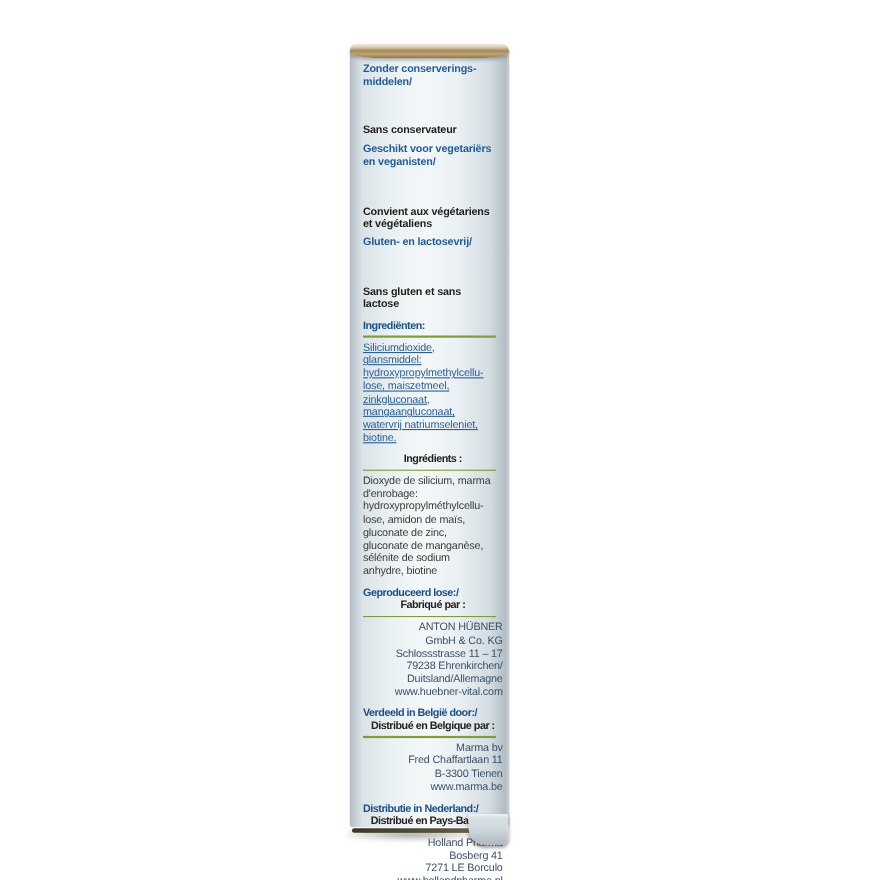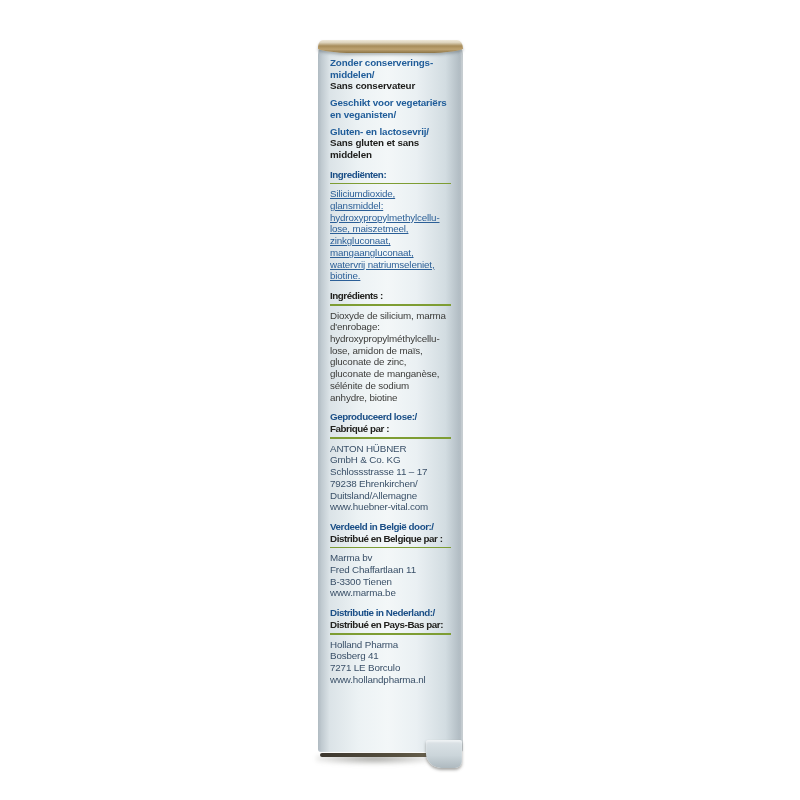--- a/index.html
+++ b/index.html
@@ -42,52 +42,54 @@
     box-shadow:0 2px 3px rgba(60,60,55,.45), inset 0 2px 2px rgba(255,255,255,.5);
   }
   
   .content {
     position:absolute; left:12px; top:17px; width:127px;
     font-size:9.8px; line-height:11.7px; letter-spacing:-0.15px;
   }
   .ml { white-space:pre-line; }
   .claim { margin-bottom:5px; }
   .claim-nl { color:#1f5c99; font-weight:bold; }
-  .claim-fr { color:#1d1d1b; font-weight:bold; }
+  .claim-fr { color:#1d1d1b; font-weight:bold;margin-top:33px; }
   .sec { margin-top:8px; }
   .hdr { font-weight:bold; letter-spacing:-0.45px; }
   .hdr-nl { color:#1b4f87; }
-  .hdr-fr { color:#22221f; }
+  .hdr-fr { color:#22221f;text-align:center; }
   .rule { height:1.5px; background:#7e9d33; border:none; margin:2.5px 0 4px 0; width:121px; }
   .body-nl { color:#2b5f97;text-decoration:underline; }
   .body-fr { color:#3b3b39; }
-  .addr { color:#3a5068; }
+  .addr { color:#3a5068;text-align:right; }
 </style>
 </head>
 <body>
 
 <div class="stage">
   <div class="box">
     <div class="box-top"></div>
 
     <div class="content">
 
       <div class="claim">
         <div class="claim-nl ml">Zonder conserverings-
 middelen/</div>
         <div class="claim-fr ml">Sans conservateur</div>
       </div>
       <div class="claim">
         <div class="claim-nl ml">Geschikt voor vegetariërs
 en veganisten/</div>
+        <div class="claim-fr ml">Convient aux végétariens
+et végétaliens</div>
       </div>
       <div class="claim">
         <div class="claim-nl ml">Gluten- en lactosevrij/</div>
         <div class="claim-fr ml">Sans gluten et sans
-middelen</div>
+lactose</div>
       </div>
 
       <div class="sec">
         <div class="hdr hdr-nl">Ingrediënten:</div>
         <div class="rule"></div>
         <div class="body-nl ml">Siliciumdioxide,
 glansmiddel:
 hydroxypropylmethylcellu-
 lose, maiszetmeel,
 zinkgluconaat,

